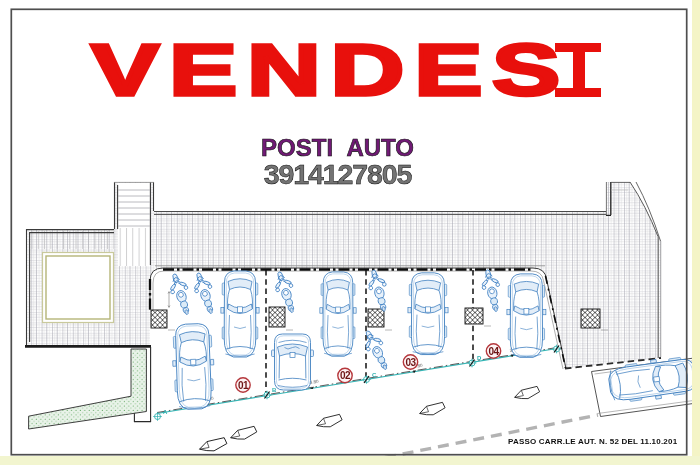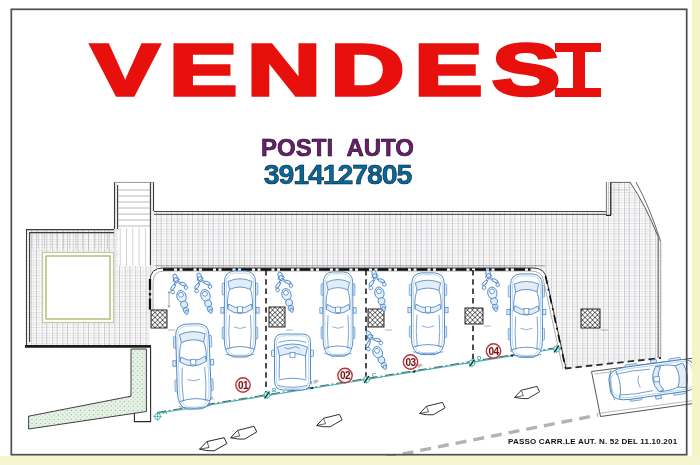--- a/index.html
+++ b/index.html
@@ -8,21 +8,21 @@
   .hd{position:absolute;font-weight:bold;color:#e8100c;white-space:nowrap;}
 </style>
 </head>
 <body>
 <div id="page">
 
   <div class="hd" style="left:91px;top:28px;font-size:73px;letter-spacing:7.0px;transform:scaleX(1.40);transform-origin:0 0;-webkit-text-stroke:3.4px #e8100c;">VENDES</div>
 
   <div style="position:absolute;left:0px;top:134px;width:675px;text-align:center;font-size:24px;font-weight:bold;color:#701a75;letter-spacing:0px;-webkit-text-stroke:0.6px #0d0d0d;">POSTI&nbsp;&nbsp;AUTO</div>
 
-  <div style="position:absolute;left:0px;top:157.5px;width:675px;text-align:center;font-size:28.5px;font-weight:bold;color:#0369a1;letter-spacing:-1.1px;-webkit-text-stroke:0.5px #0d0d0d;">3914127805</div>
+  <div style="position:absolute;left:0px;top:157.5px;width:675px;text-align:center;font-size:28.5px;font-weight:bold;color:#737373;letter-spacing:-1.1px;-webkit-text-stroke:0.5px #0d0d0d;">3914127805</div>
 
   <svg width="700" height="465" viewBox="0 0 700 465" style="position:absolute;left:0;top:0;">
     <defs>
       <pattern id="grid" width="10.4" height="10.4" patternUnits="userSpaceOnUse">
         <rect width="10.4" height="10.4" fill="white"></rect>
         <path d="M0,2.6 H10.4 M0,7.8 H10.4 M2.6,0 V10.4 M7.8,0 V10.4" stroke="#d8d8db" stroke-width="0.5"></path>
         <path d="M0,0.3 H10.4 M0,5.2 H10.4" stroke="#cfcfd4" stroke-width="0.55"></path>
         <path d="M0.3,0 V10.4 M5.2,0 V10.4" stroke="#a9a9b3" stroke-width="0.65"></path>
       </pattern>
       <pattern id="xhatch" width="5" height="5" patternUnits="userSpaceOnUse">

